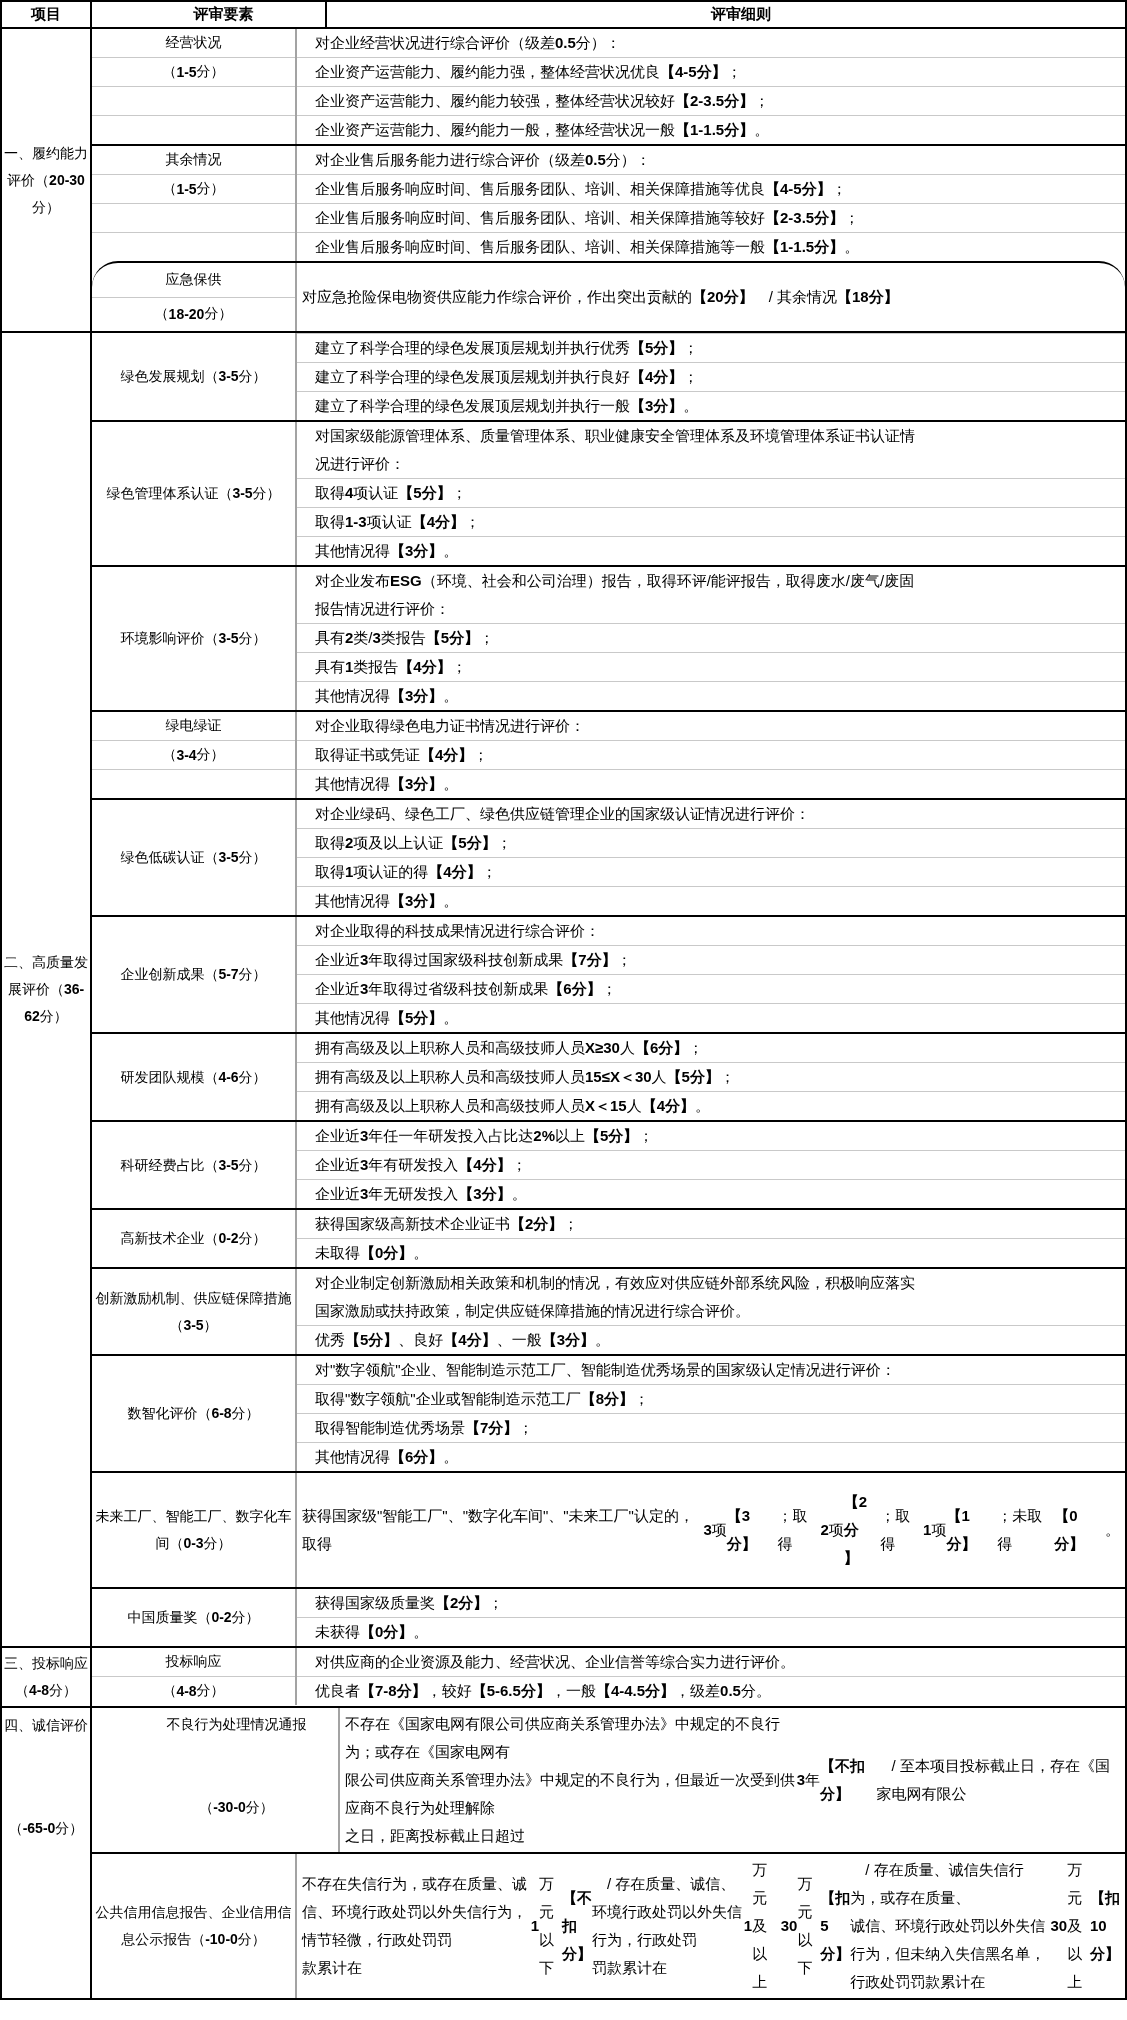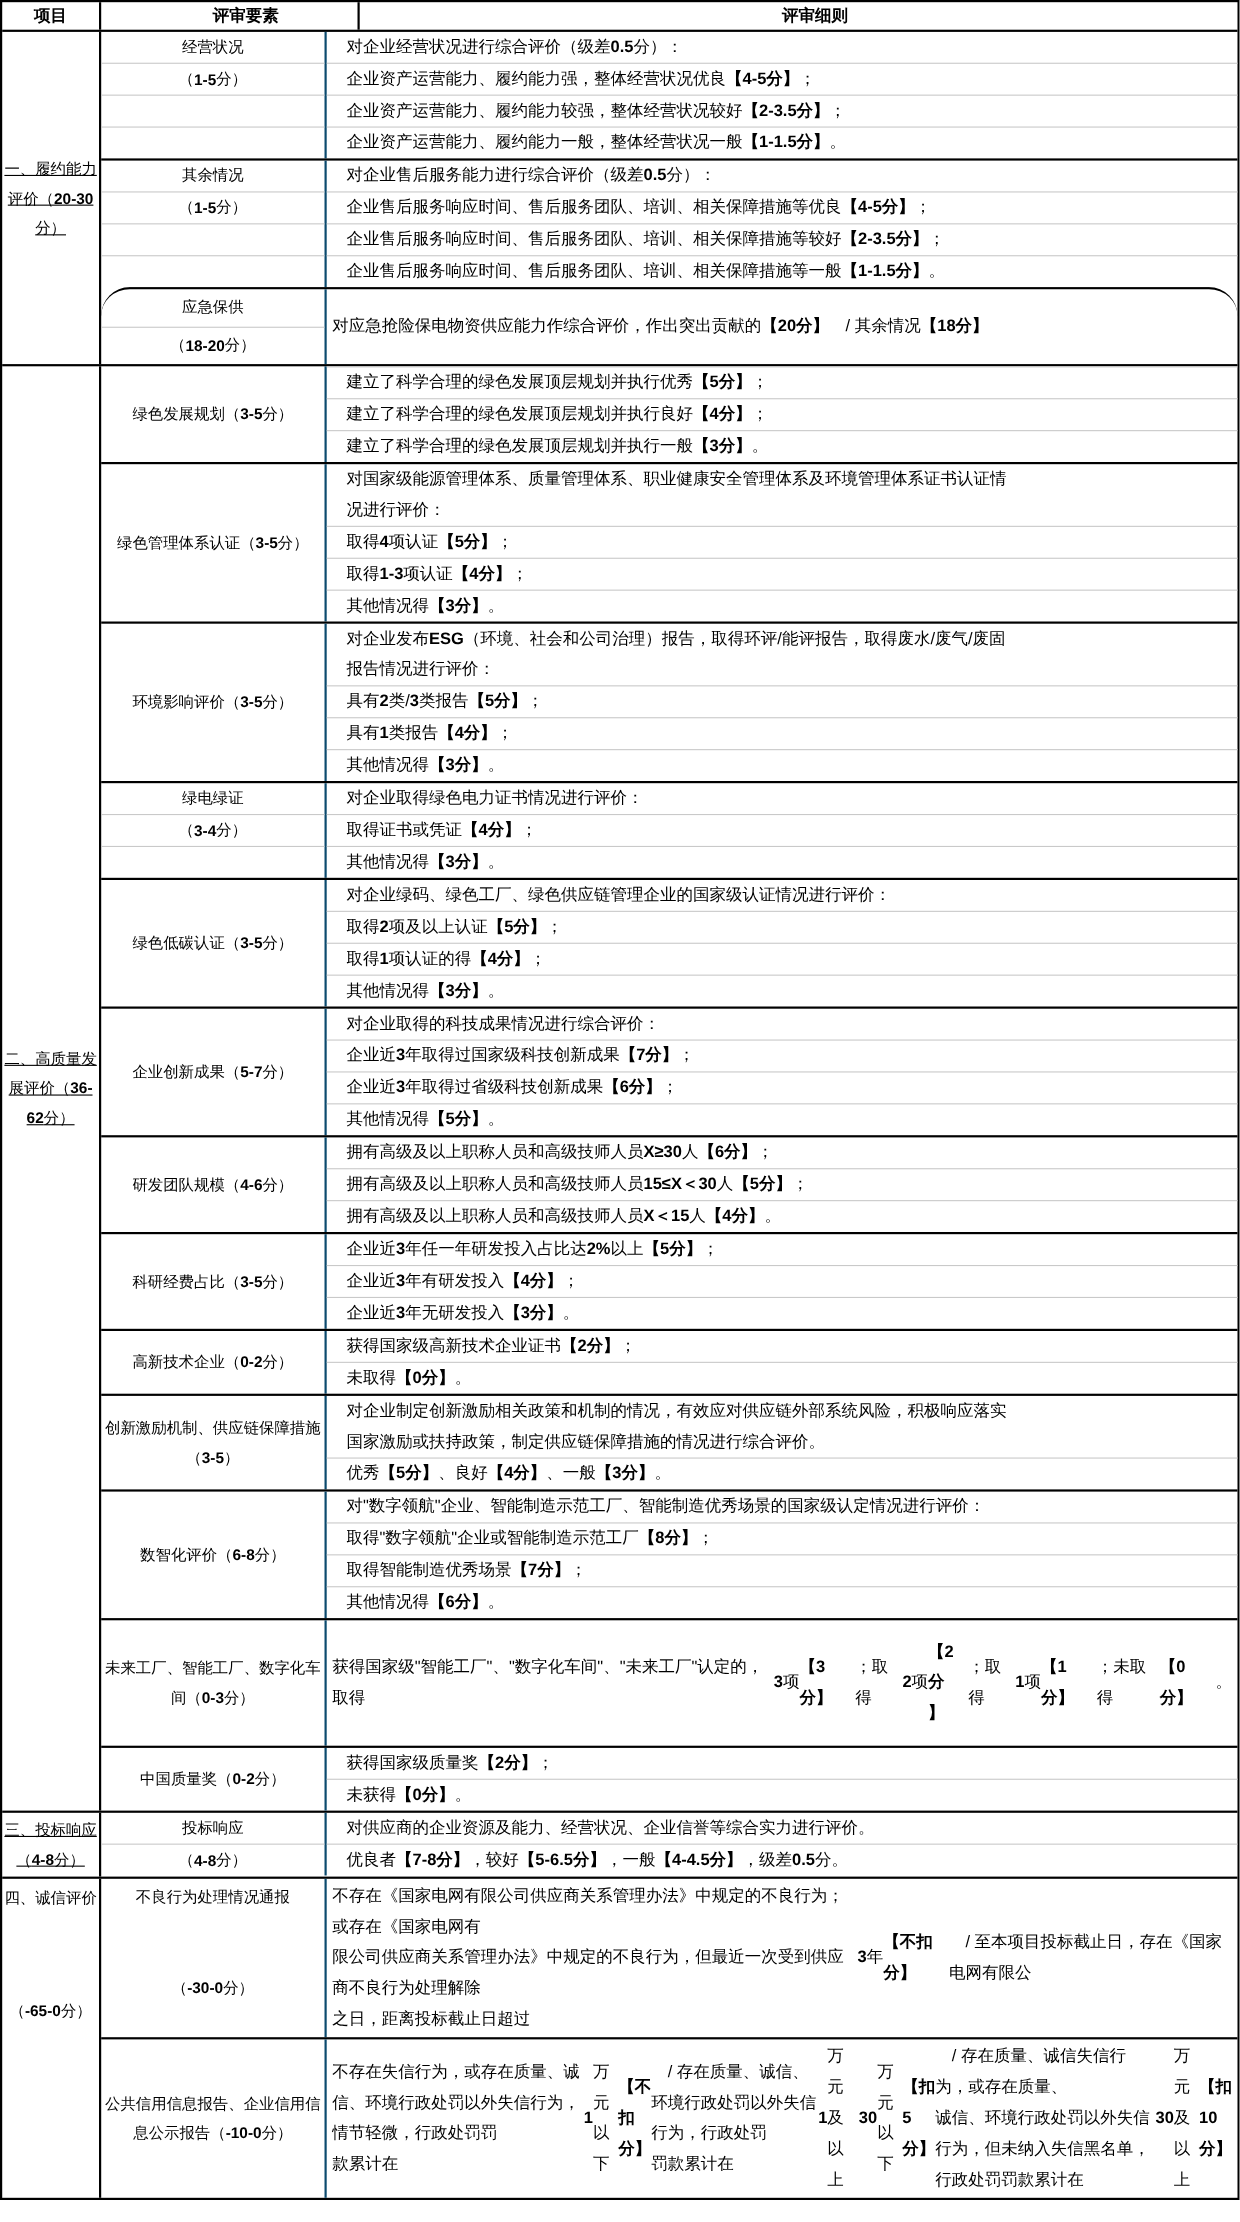--- a/index.html
+++ b/index.html
@@ -10,26 +10,26 @@
     font-weight:bold;font-size:15px;align-items:stretch;gap:30px;}
   .hcell{display:flex;align-items:center;justify-content:center;}
   .h1{width:90px;flex:0 0 90px;border-right:2px solid #000;}
   .h2{width:205px;flex:0 0 205px;border-right:2px solid #000;}
   .h3{flex:1;}
   .section{display:flex;align-items:stretch;}
   .sec-border{border-top:2px solid #000;}
   .col1{width:90px;flex:0 0 90px;border-right:2px solid #000;
     display:flex;flex-direction:column;text-align:center;
     font-size:14px;line-height:27px;padding:2px 0;}
-  .col1.center{justify-content:center;text-decoration:underline;}
+  .col1.center{justify-content:center;}
   .col1.top-gap{justify-content:flex-start;padding-top:4px;}
   .groups{flex:1;display:flex;flex-direction:column;min-width:0;}
   .group{display:flex;align-items:stretch;}
   .grp-border{border-top:2px solid #000;}
-  .col2{width:205px;flex:0 0 205px;border-right:2px solid #0c4a6e;
+  .col2{width:205px;flex:0 0 205px;border-right:2px solid #a3a3a3;
     text-align:center;font-size:14px;}
   .col2.center{display:flex;flex-direction:column;justify-content:center;
     line-height:27px;padding:2px 1px;}
   .col2.top{display:flex;flex-direction:column;}
   .col2.top .sub{flex:1;min-height:28px;display:flex;align-items:center;justify-content:center;}
   .col2.top-gap{display:flex;flex-direction:column;justify-content:flex-start;
     padding-top:3px;line-height:27px;}
   .subline{border-top:1px solid #c9c9c9;}
   .col3{flex:1;display:flex;flex-direction:column;min-width:0;font-size:15px;}
   .dcell{min-height:28px;line-height:28px;padding:0 18px;white-space:pre-wrap;}
@@ -257,21 +257,21 @@
             </div>
           </div>
         </div>
       </div>
       <div class="section sec-border">
         <div class="col1 top-gap">
           <div class="lbl">四、诚信评价</div>
           <div class="lbl" style="margin-top: 76px;">（<b>-65-0</b>分）</div>
         </div>
         <div class="groups">
-          <div class="group" style="min-height: 126px;">
+          <div class="group" style="min-height: 126px; padding-left: 43px;">
             <div class="col2 top-gap">
               <div class="lbl">不良行为处理情况通报</div>
               <div class="lbl" style="margin-top: 56px;">（<b>-30-0</b>分）</div>
             </div>
             <div class="col3">
               <div class="dmerged">不存在《国家电网有限公司供应商关系管理办法》中规定的不良行为；或存在《国家电网有
 限公司供应商关系管理办法》中规定的不良行为，但最近一次受到供应商不良行为处理解除
 之日，距离投标截止日超过<b>3</b>年<b>【不扣分】</b>　/ 至本项目投标截止日，存在《国家电网有限公</div>
             </div>
           </div>

